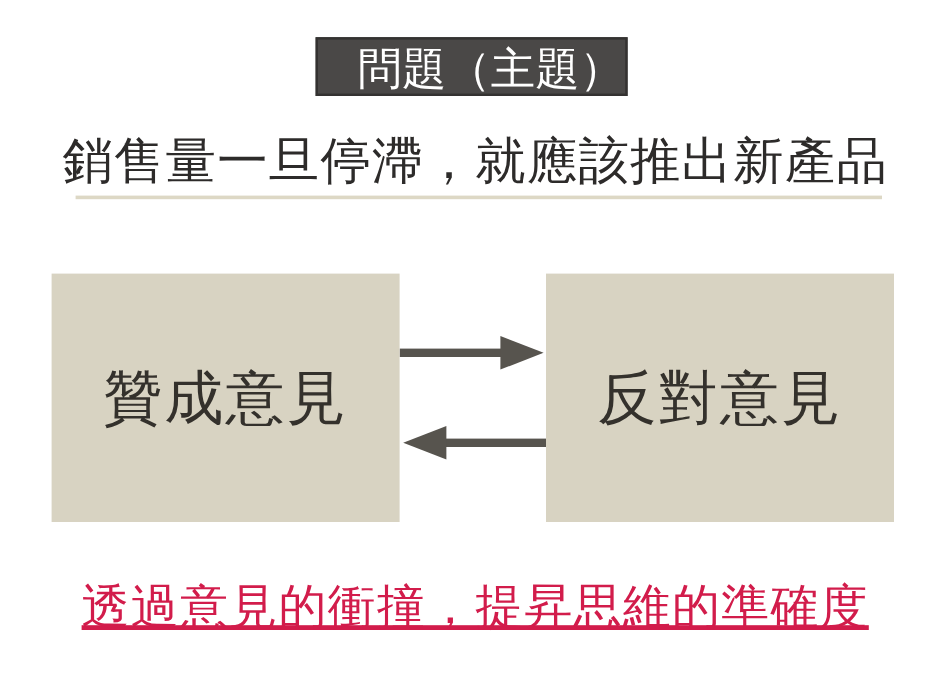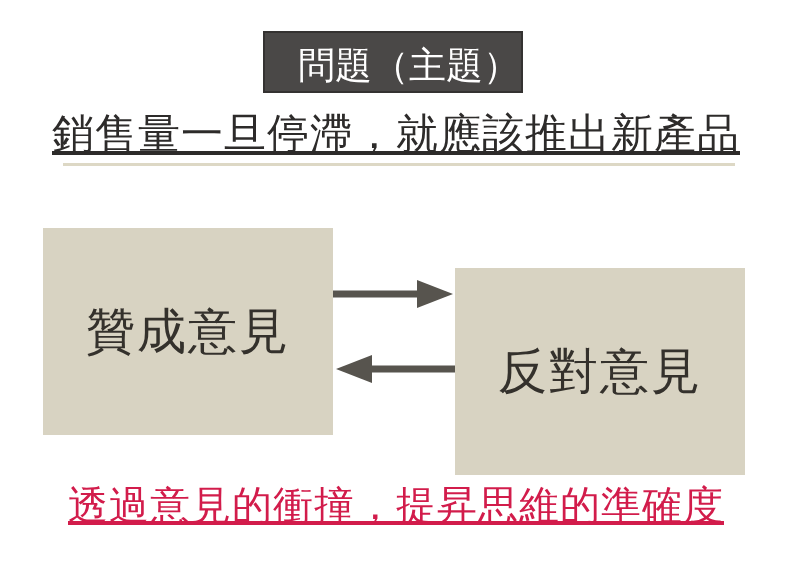--- a/index.html
+++ b/index.html
@@ -12,43 +12,42 @@
     width: 792px;
     height: 568px;
     background: #ffffff;
     overflow: hidden;
   }
   .header-box {
     position: absolute;
     left: 263px;
     top: 31px;
     width: 260px;
-    height: 62px;
+    height: 49px;
     background: var(--header-bg, #4a4847);
     border: 2px solid var(--header-border, #343231);
     color: var(--header-text, #ffffff);
     display: flex;
-    align-items: flex-end;
+    align-items: flex-start;
     justify-content: center;
     font-size: 37px;
     letter-spacing: 0px;
     white-space: nowrap;
     padding-left: 32px;
   }
   .topic-statement {
     position: absolute;
     left: 0;
     top: 106px;
     width: 792px;
     text-align: center;
     font-size: 42px;
     letter-spacing: 1px;
     color: var(--title-text, #2d2b2a);
     white-space: nowrap;
-    text-decoration: underline;
   }
   .topic-underline {
     position: absolute;
     left: 63px;
     top: 163px;
     width: 672px;
     height: 3px;
     background: var(--underline, #ddd8c5);
   }
   .opinion-box {
@@ -59,21 +58,21 @@
     background: var(--box-bg, #d8d3c2);
     color: var(--box-text, #34312c);
     display: flex;
     align-items: center;
     justify-content: center;
     font-size: 49px;
     letter-spacing: 2px;
     white-space: nowrap;
   }
   .opinion-box.left  { left: 43px; }
-  .opinion-box.right { left: 455px; margin-top: 40px; }
+  .opinion-box.right { left: 455px; }
   .arrows {
     position: absolute;
     left: 333px;
     top: 228px;
     width: 122px;
     height: 207px;
     color: var(--arrow, #57544e);
   }
   .conclusion-statement {
     position: absolute;

